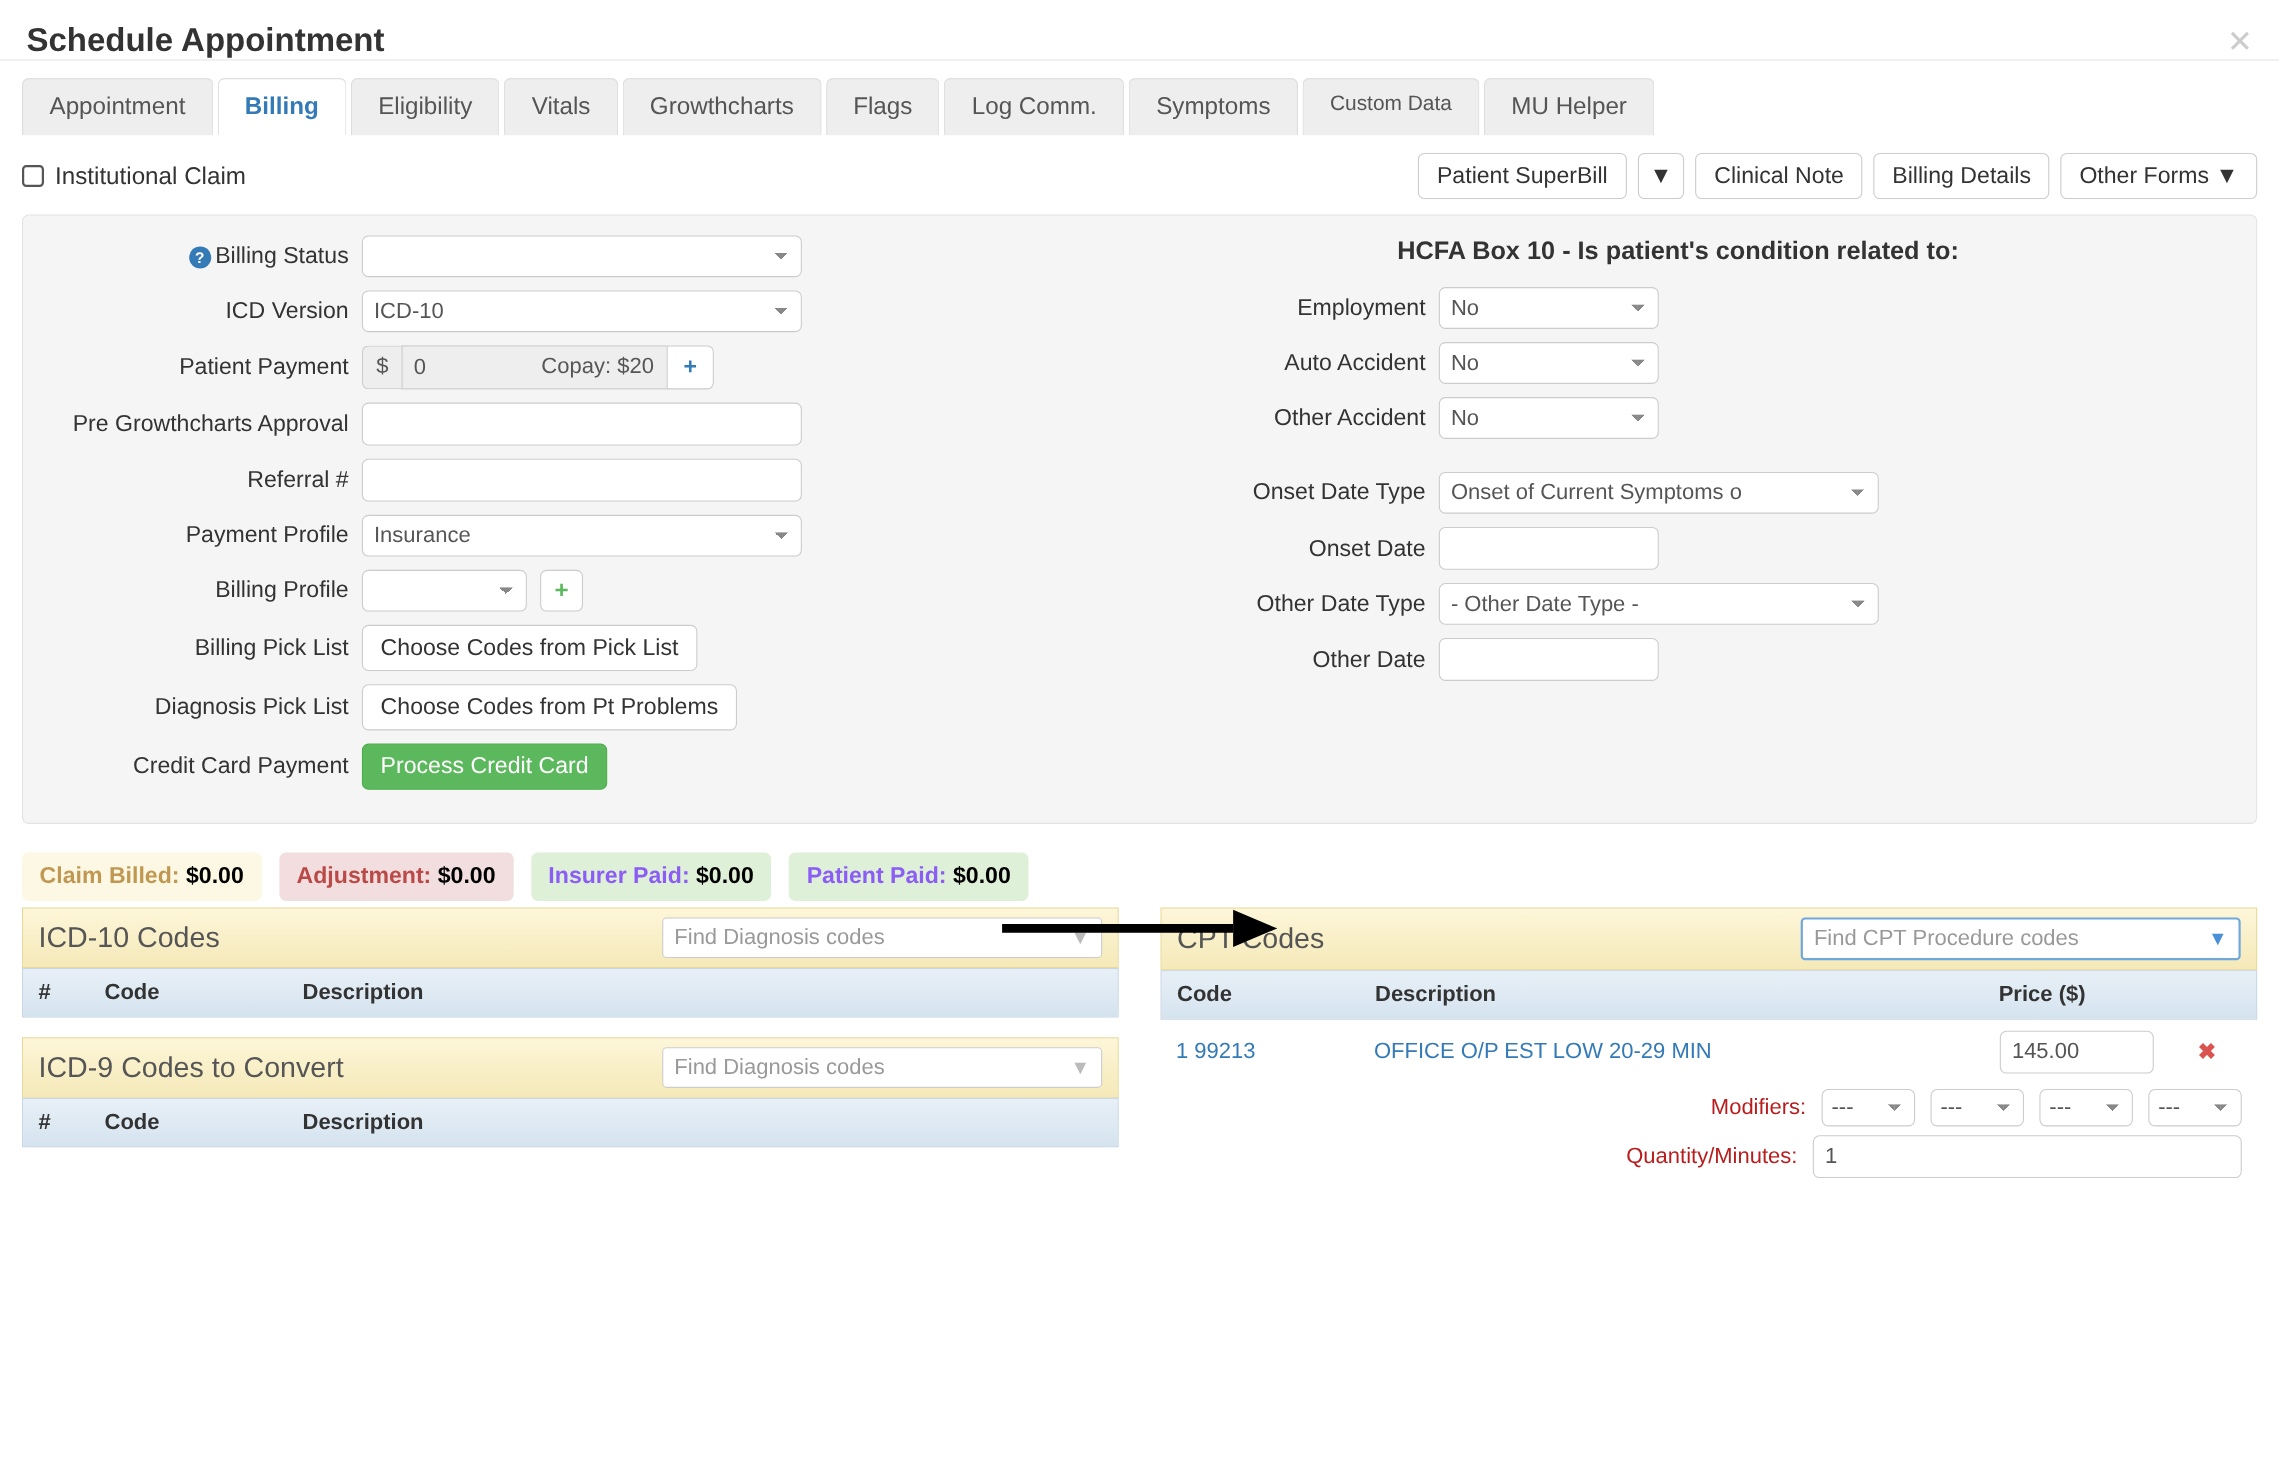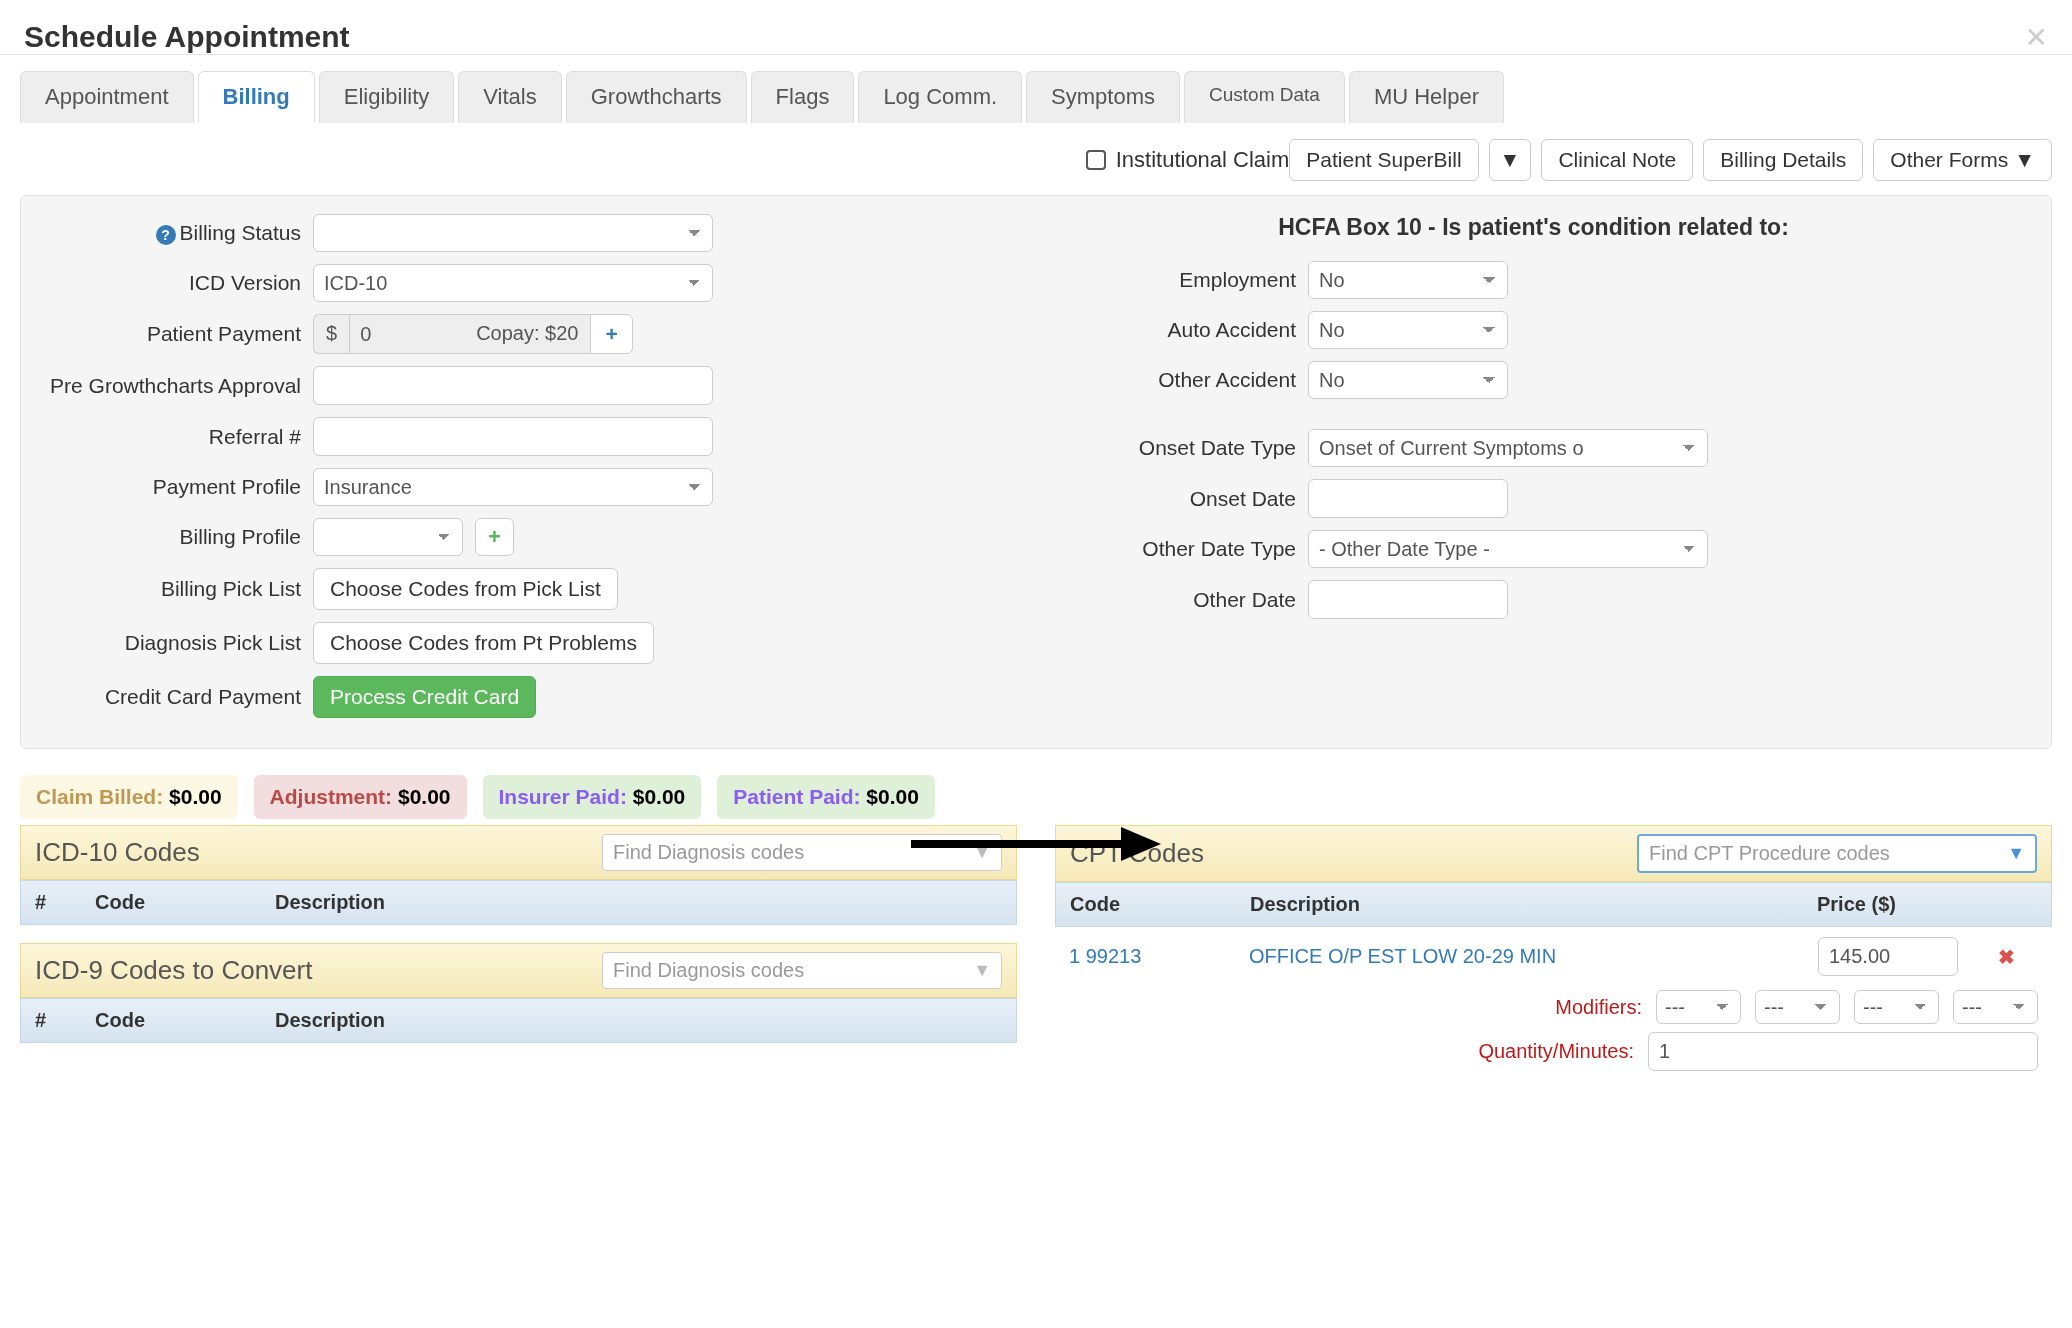--- a/index.html
+++ b/index.html
@@ -6,28 +6,28 @@
 body { font-family: -apple-system, "Helvetica Neue", Arial, sans-serif; font-size: 21px; color: #333; background: #fff; }
 .modal-header { padding: 20px 24px 0; border-bottom: 1px solid #e5e5e5; display:flex; justify-content:space-between; align-items:center;}
 .modal-header h2 { font-size: 30px; font-weight: 700; color: #333;}
 .close-x { color:#ccc; font-size:28px; cursor:pointer; }
 .content { padding: 16px 20px; }
 .tabs { display:flex; gap:4px; margin-bottom:16px; }
 .tab { background:#eee; border:1px solid #ddd; border-bottom:none; padding:12px 24px; font-size:22px; color:#555; cursor:pointer; border-radius:6px 6px 0 0;}
 .tab.active { background:#fff; border-bottom:1px solid #fff; position:relative; z-index:2;}
 .tab.active span { color:#337ab7; font-weight:700;}
 .tab.custom { font-size:19px; }
-.subbar { display:flex; justify-content:flex-end; align-items:center; margin: 6px 0 14px;}
+.subbar { display:flex; justify-content:space-between; align-items:center; margin: 6px 0 14px;}
 .chk-row { display:flex; align-items:center; gap:10px; font-size:22px;}
 .chk { width:20px; height:20px; border:2px solid #555; border-radius:4px;}
 .btn-group { display:flex; gap:10px; }
 .btn { background:#fff; border:1px solid #ccc; border-radius:6px; padding:8px 16px; font-size:21px; color:#333; cursor:pointer; display:flex; align-items:center; gap:6px;}
 .btn-green { background:#5cb85c; border-color:#4cae4c; color:#fff;}
 .btn-split { padding:8px 10px;}
-.panel { background:#f5f5f5; border:1px solid #e3e3e3; border-radius:6px; padding:18px 20px; display:flex; }
+.panel { background:#f5f5f5; border:1px solid #e3e3e3; border-radius:6px; padding:18px 36px; display:flex; }
 .col { flex:1;}
 .form-row { display:flex; align-items:center; margin-bottom:12px; gap:12px;}
 .form-row label { width:260px; text-align:right; font-size:21px; color:#333;}
 .form-row .ctrl { flex:0 0 auto;}
 select, input[type=text] { border:1px solid #ccc; border-radius:6px; padding:7px 10px; font-size:20px; background:#fff; color:#555;}
 select { appearance:none; background-image: linear-gradient(45deg, transparent 50%, #888 50%), linear-gradient(135deg, #888 50%, transparent 50%); background-position: calc(100% - 18px) 50%, calc(100% - 12px) 50%; background-size:6px 6px; background-repeat:no-repeat; padding-right:30px;}
 .sel-wide { width:400px;}
 .sel-med { width:200px;}
 .sel-sm { width:150px;}
 .inp-sm { width:115px;}

